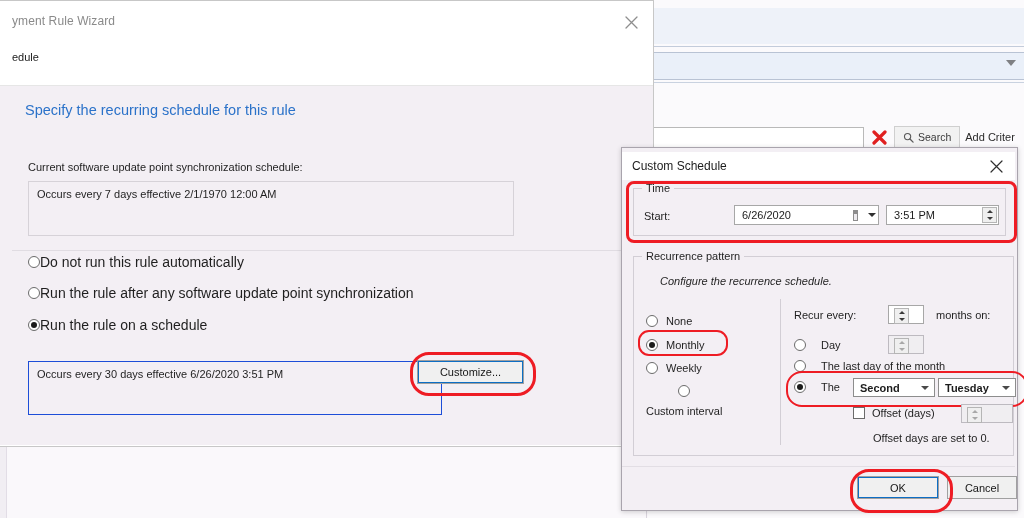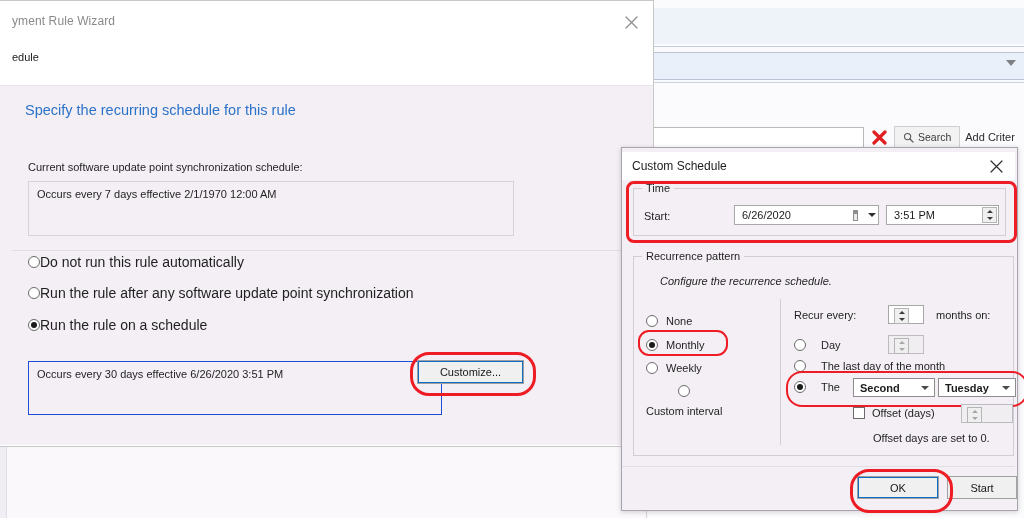--- a/index.html
+++ b/index.html
@@ -337,16 +337,16 @@
         </span>
     </div>
     <div class="off-note">Offset days are set to 0.</div>
   </div>
 
   <div class="cs-footer-sep"></div>
   <div class="btn btn-ok">
     <span>OK</span>
   </div>
   <div class="btn btn-cancel">
-    <span>Start</span>
+    <span>Cancel</span>
   </div>
   <div class="anno-ok"></div>
 </div>
 
 </body></html>

